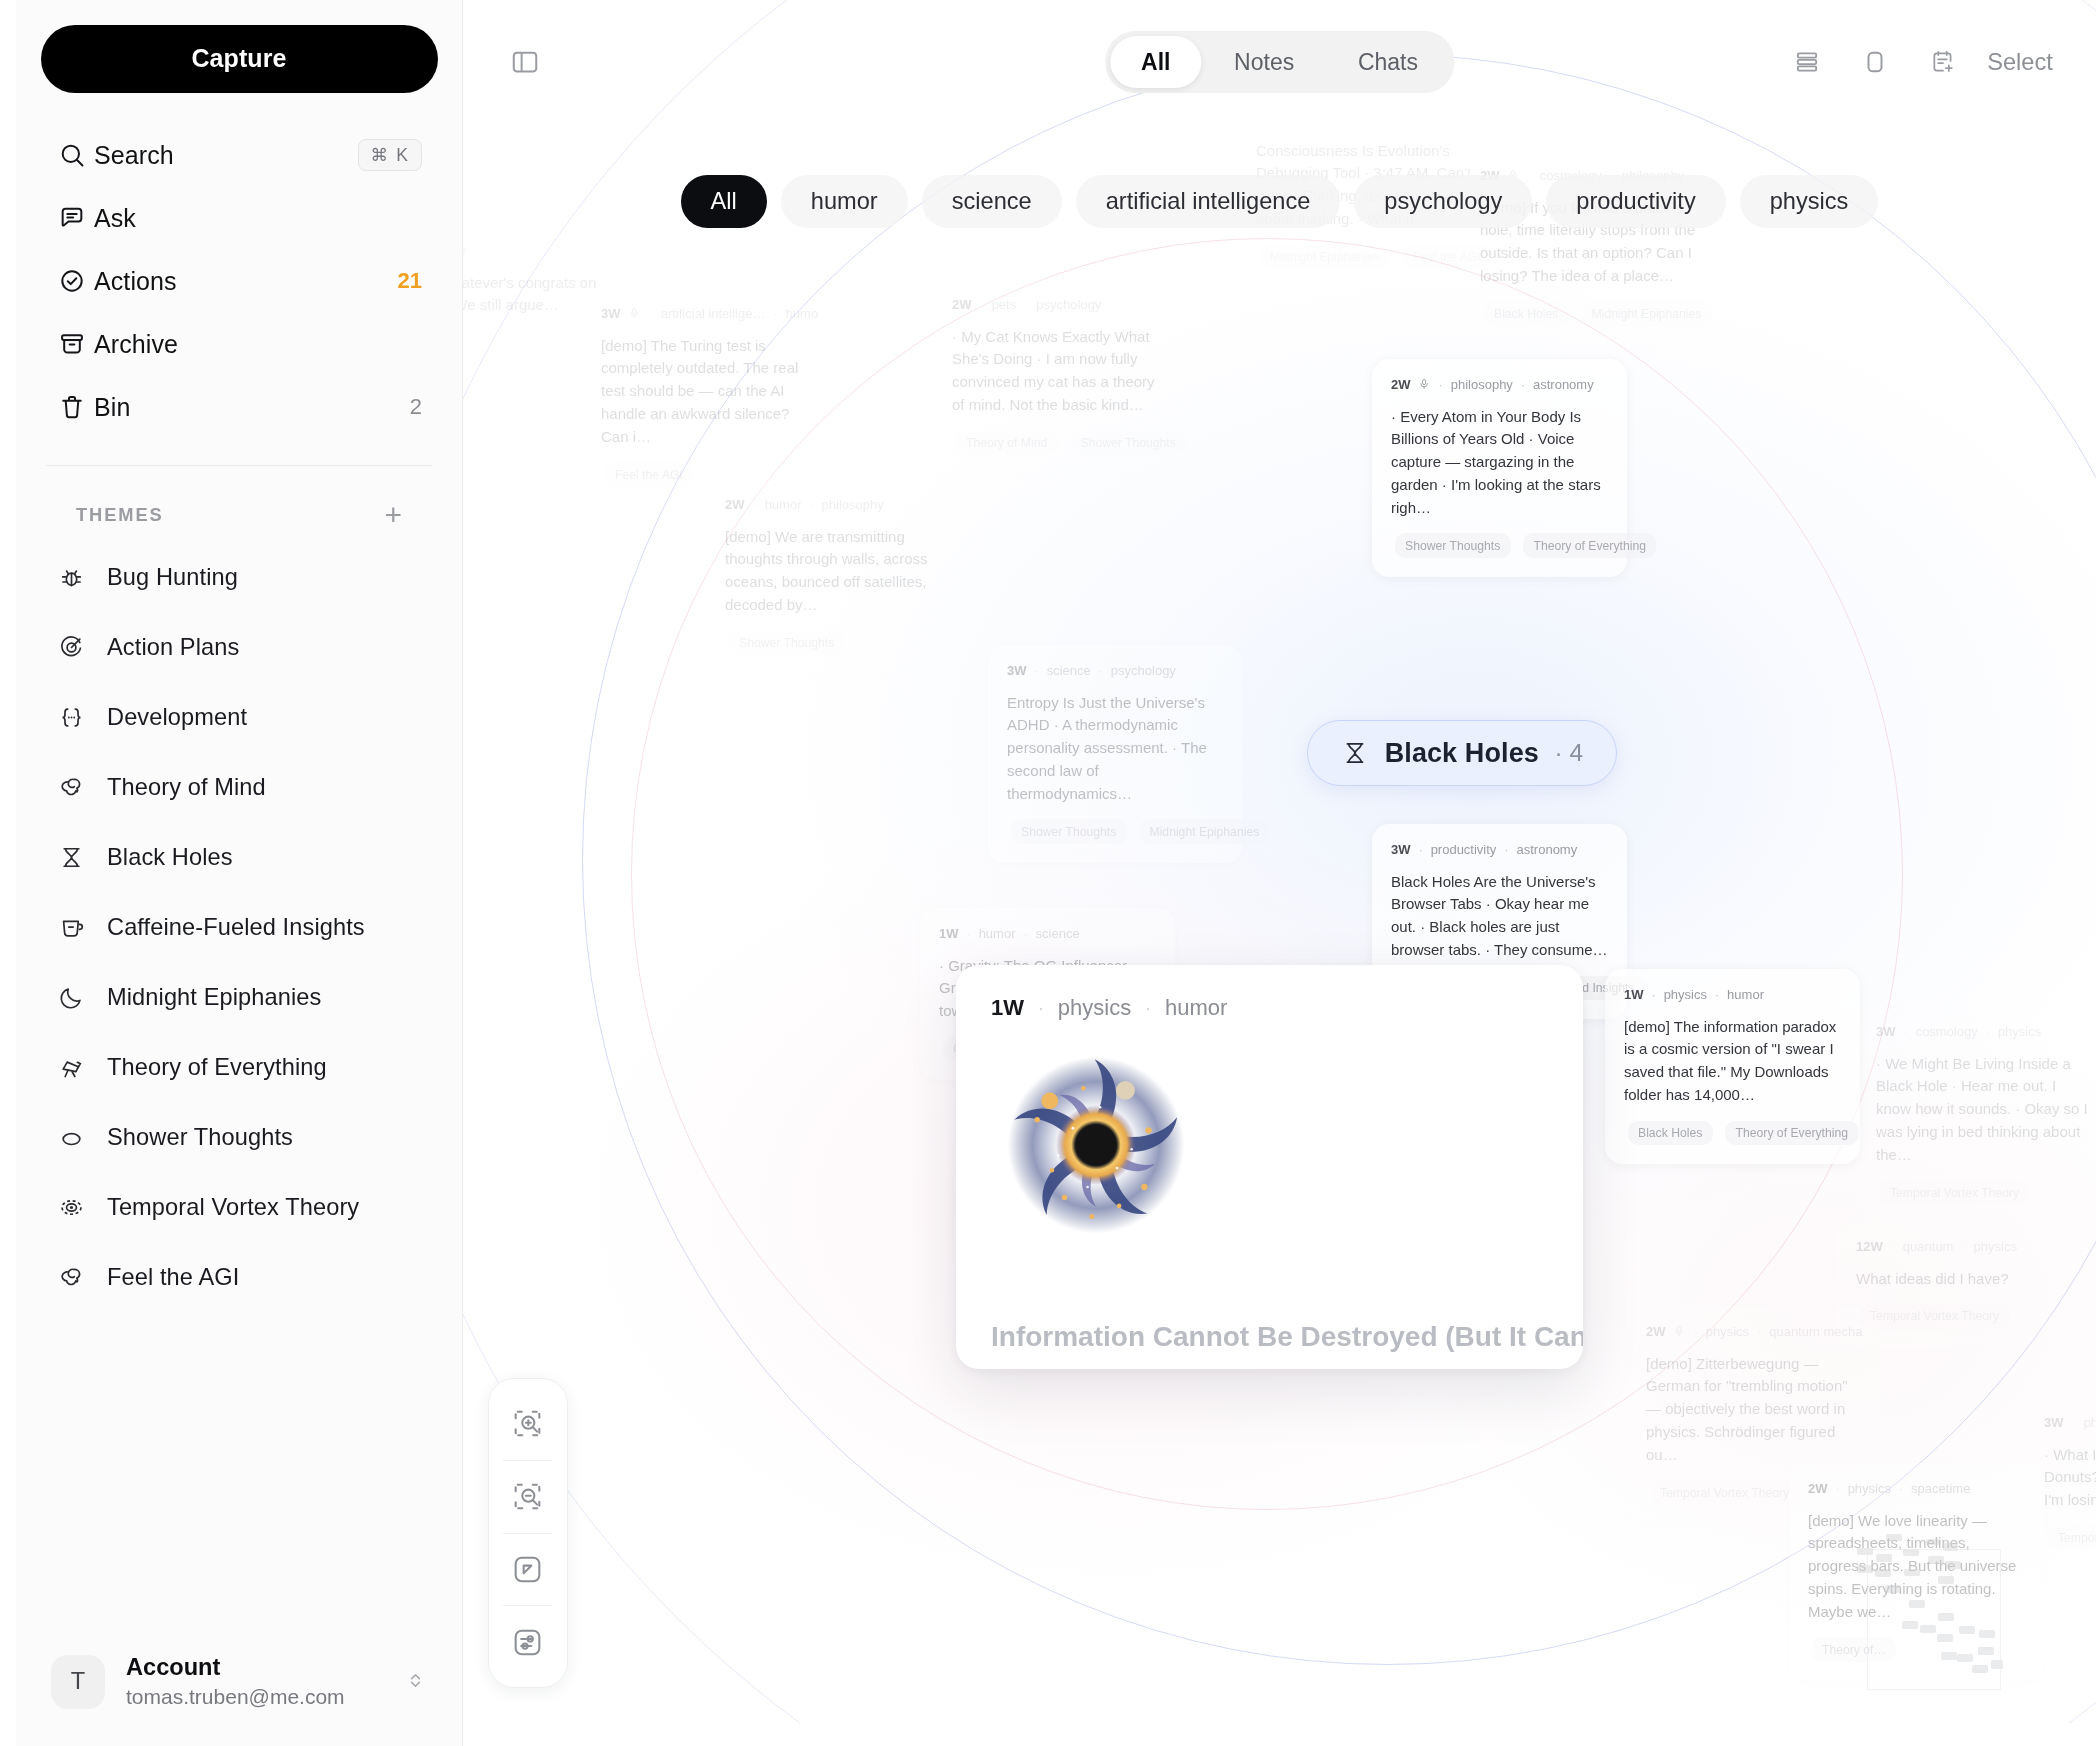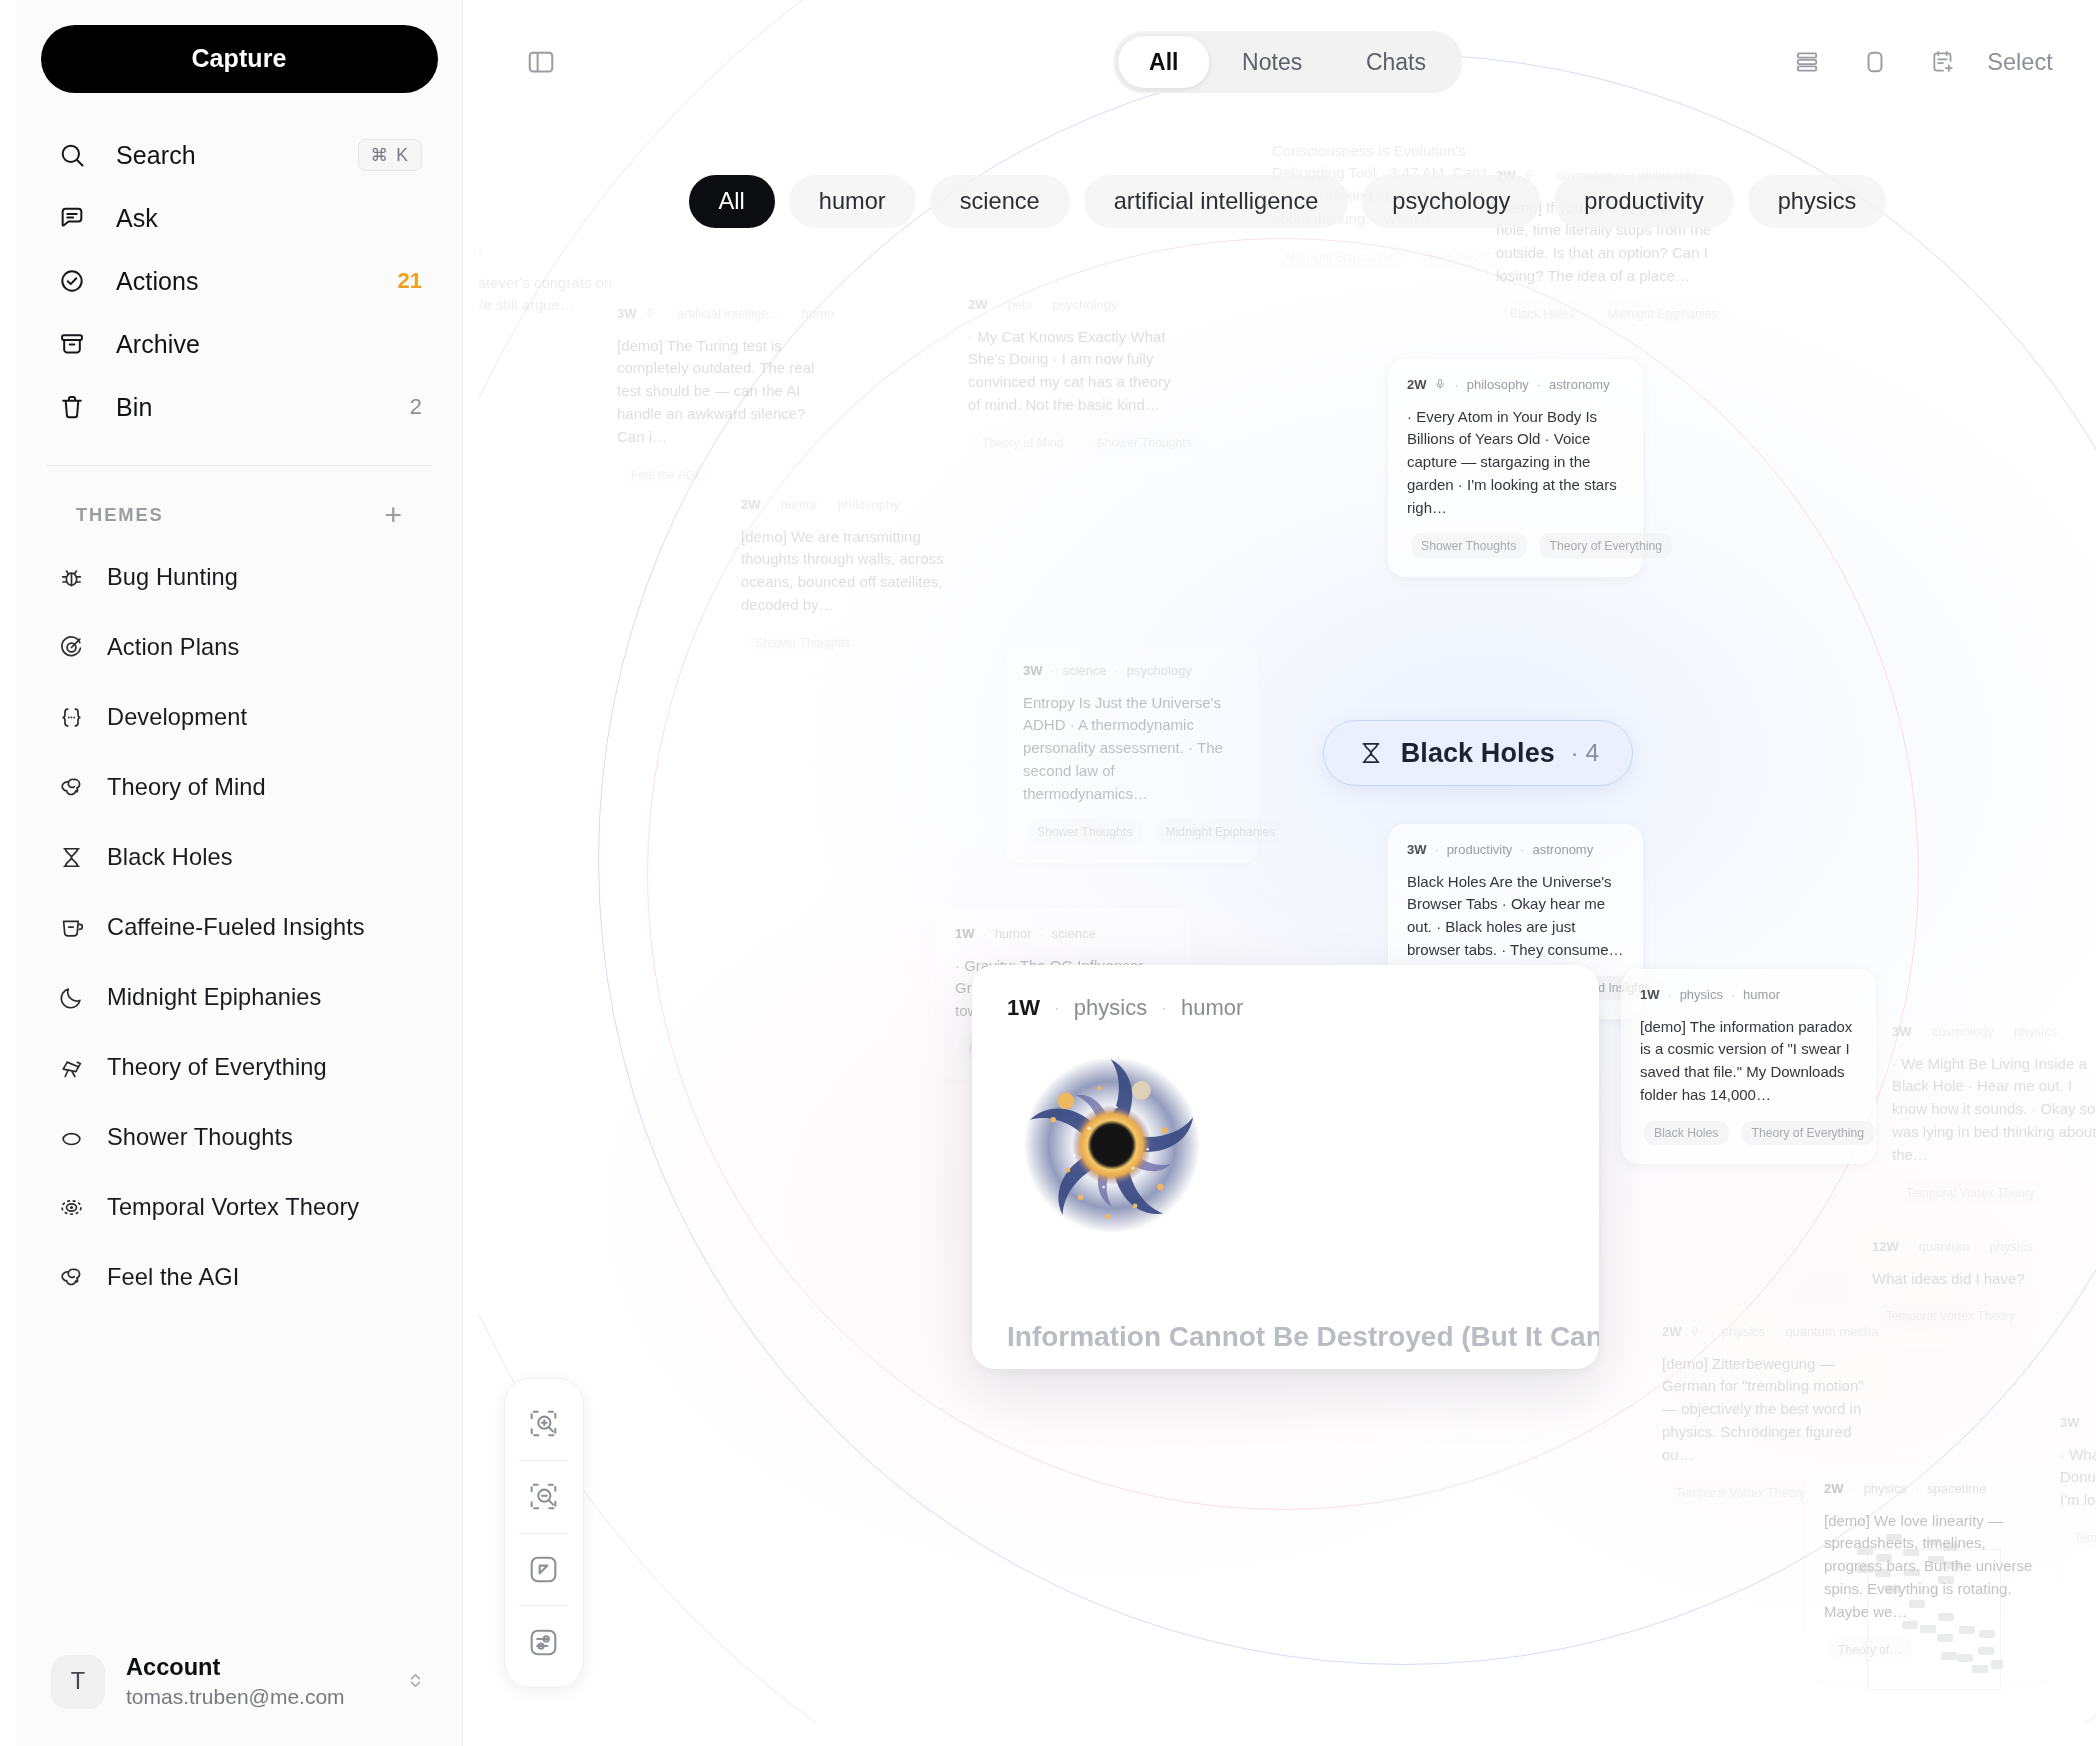--- a/index.html
+++ b/index.html
@@ -25,21 +25,21 @@
     background: #000000; color: #ffffff;
     border-radius: 35px; border: none;
     font-size: 25px; font-weight: 600; letter-spacing: 0.1px;
     display: flex; align-items: center; justify-content: center;
     cursor: pointer; font-family: inherit;
   }
   .nav { margin-top: 31px; padding: 0 21px; }
   .nav-item {
     display: flex; align-items: center;
     height: 63px; padding: 0 19px; border-radius: 15.7px;
-    cursor: pointer; gap: 29px;
+    cursor: pointer; gap: 7px;
   }
   .nav-item.active { background: #f0f0f0; }
   .nav-ico { width: 31px; height: 31px; flex: 0 0 31px; display: flex; align-items: center; justify-content: center; color: #15161a; }
   .nav-ico svg { width: 28px; height: 28px; display: block; }
   .nav-label { font-size: 25px; font-weight: 500; color: #111214; flex: 1; letter-spacing: 0.1px; }
   .nav-count { font-size: 22px; color: #8b8d93; font-weight: 500; }
   .nav-count.accent { color: #f0a020; font-weight: 600; }
   .kbd {
     border: 0.9px solid #e4e4e6; background: #f6f6f7;
     border-radius: 7.9px; padding: 4.4px 11.4px;
@@ -77,21 +77,20 @@
   .acct-chev { color: #a6a8ae; }
 
   
   .canvas {
     position: relative; flex: 1; height: 1723px; overflow: hidden;
     background:
       radial-gradient(ellipse 961px 681px at 62% 44%, rgba(222,232,252,.55) 0%, rgba(236,240,252,.24) 44%, rgba(255,255,255,0) 74%),
       radial-gradient(ellipse 786px 559px at 40% 70%, rgba(252,232,238,.40) 0%, rgba(255,255,255,0) 70%),
       radial-gradient(ellipse 611px 454px at 84% 76%, rgba(250,236,240,.34) 0%, rgba(255,255,255,0) 72%),
       #ffffff;
-    margin-left: 16px;
   }
   .orbit { position: absolute; border-radius: 50%; pointer-events: none; }
   .orbit.blue   { border: 1.4px solid rgba(150,162,230,.40); }
   .orbit.pink   { border: 1.4px solid rgba(232,168,186,.36); }
 
   
   .topbar {
     position: absolute; top: 0; left: 0; right: 0; height: 124px;
     display: flex; align-items: center; z-index: 30;
     padding: 0 38px;

